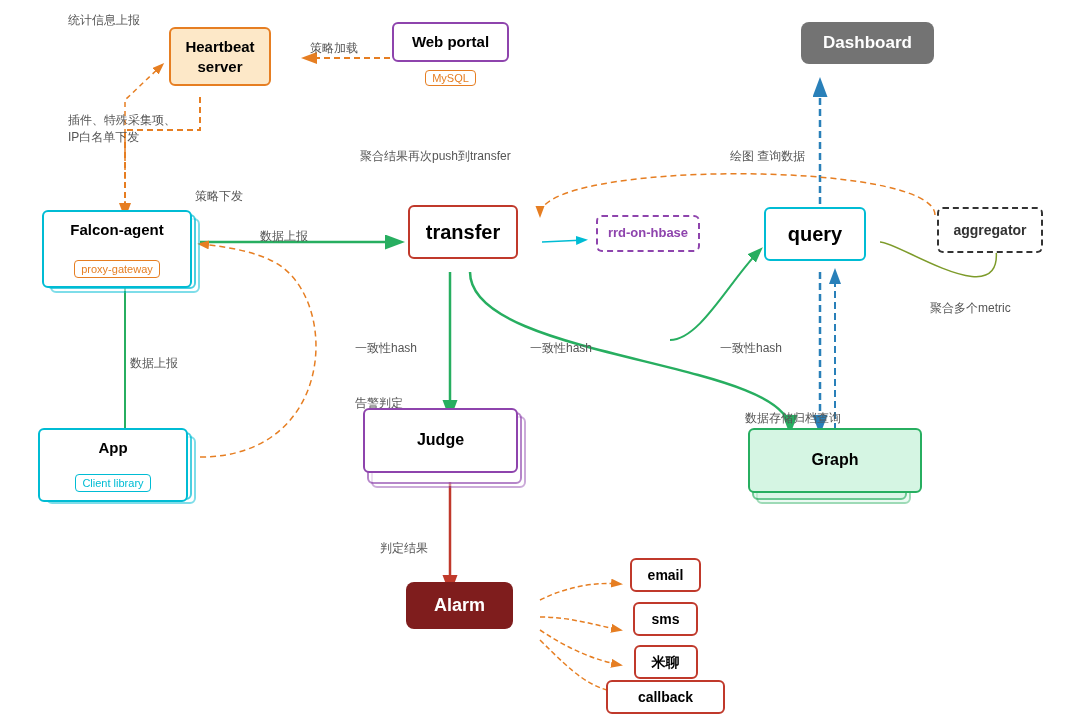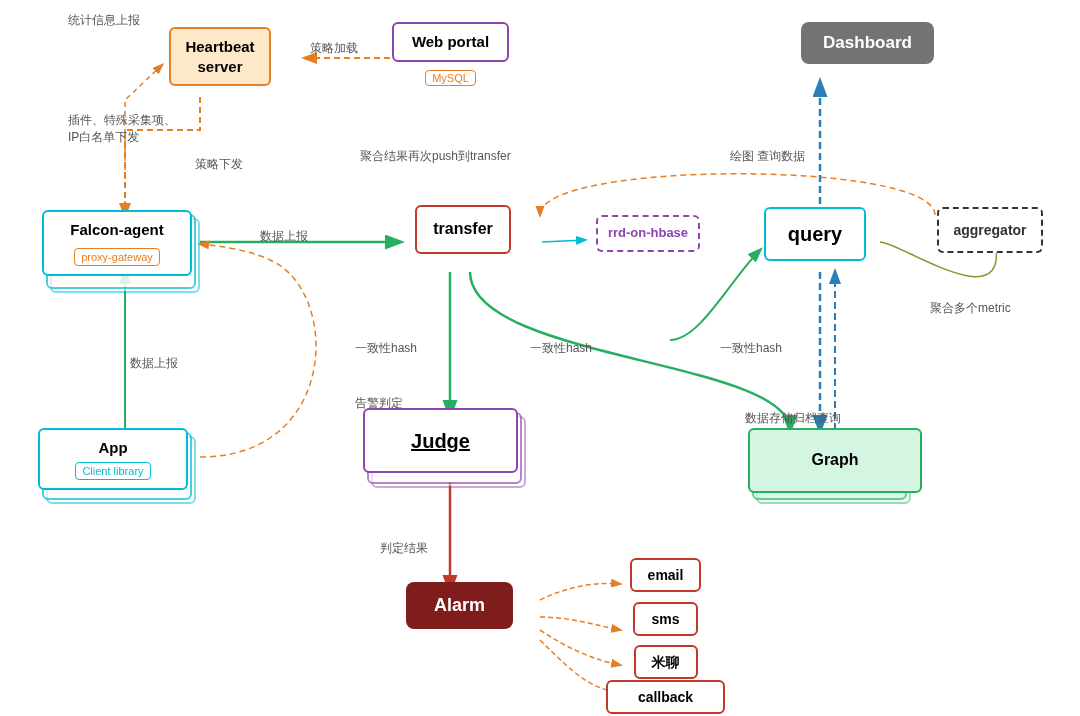--- a/index.html
+++ b/index.html
@@ -26,21 +26,21 @@
     }
     .box {
       border: 2px solid;
       border-radius: 6px;
       padding: 8px 14px;
       background: #fff;
       font-size: 15px;
       font-weight: bold;
       line-height: 1.3;
     }
-    .box-cyan { border-color: #00bcd4; color: #000; }
+    .box-cyan { border-color: #00bcd4; color: #000; gap: 12px; }
     .box-orange { border-color: #e67e22; background: #fde8c8; color: #000; }
     .box-purple { border-color: #8e44ad; color: #000; }
     .box-red { border-color: #c0392b; color: #000; }
     .box-green { border-color: #27ae60; background: #d5f5e3; color: #000; }
     .box-teal-fill { background: #7f1d1d; color: #fff; border: none; border-radius: 8px; }
     .box-dashed-purple { border: 2px dashed #8e44ad; color: #8e44ad; }
     .box-dashed-black { border: 2px dashed #333; color: #333; }
     .box-green-fill { background: #737373; color: #fff; border: none; border-radius: 8px; }
     .sub-label {
       font-size: 11px;
@@ -138,21 +138,21 @@
     <path d="M540,630 C570,650 595,660 620,665" stroke="#e67e22" stroke-width="1.5" stroke-dasharray="5,3" fill="none" marker-end="url(#arrow-orange)"></path>
 
     <path d="M540,640 C575,675 590,688 620,693" stroke="#e67e22" stroke-width="1.5" stroke-dasharray="5,3" fill="none" marker-end="url(#arrow-orange)"></path>
 
     <path d="M670,340 C700,340 730,280 760,250" stroke="#27ae60" stroke-width="2" fill="none" marker-end="url(#arrow-green)"></path>
   </svg>
 
   <div class="label-text" style="left:68px; top:12px;">统计信息上报</div>
   <div class="label-text" style="left:310px; top:40px;">策略加载</div>
   <div class="label-text" style="left:68px; top:112px; white-space:pre-wrap; line-height:1.4;">插件、特殊采集项、<br>IP白名单下发</div>
-  <div class="label-text" style="left:195px; top:156px;">策略下发</div>
+  <div class="label-text" style="left:195px; top:188px;">策略下发</div>
   <div class="label-text" style="left:260px; top:228px;">数据上报</div>
   <div class="label-text" style="left:130px; top:355px;">数据上报</div>
   <div class="label-text" style="left:360px; top:148px;">聚合结果再次push到transfer</div>
   <div class="label-text" style="left:355px; top:340px;">一致性hash</div>
   <div class="label-text" style="left:530px; top:340px;">一致性hash</div>
   <div class="label-text" style="left:720px; top:340px;">一致性hash</div>
   <div class="label-text" style="left:930px; top:300px;">聚合多个metric</div>
   <div class="label-text" style="left:380px; top:540px;">判定结果</div>
   <div class="label-text" style="left:355px; top:395px;">告警判定</div>
   <div class="label-text" style="left:730px; top:148px;">绘图 查询数据</div>
@@ -174,21 +174,21 @@
   <div style="position:absolute; left:42px; top:210px;">
     <div class="box box-cyan" style="position:absolute; left:8px; top:8px; width:150px; height:75px; z-index:1; opacity:0.5;"></div>
     <div class="box box-cyan" style="position:absolute; left:4px; top:4px; width:150px; height:75px; z-index:2; opacity:0.7;"></div>
     <div class="box box-cyan" style="position:relative; width:150px; min-height:55px; z-index:3; display:flex; flex-direction:column; align-items:center; justify-content:center; padding:8px;">
       <span style="font-weight:bold; font-size:15px;">Falcon-agent</span>
       <span class="sub-label sub-orange">proxy-gateway</span>
     </div>
   </div>
 
   <div class="node" style="left:388px; top:205px; width:150px;">
-    <div class="box box-red" style="font-size:16px; padding:12px 16px;">transfer</div>
+    <div class="box box-red" style="font-size:20px; padding:12px 16px;">transfer</div>
   </div>
 
   <div class="node" style="left:578px; top:215px; width:140px;">
     <div class="box box-dashed-purple" style="font-size:13px; padding:8px 10px;">rrd-on-hbase</div>
   </div>
 
   <div class="node" style="left:750px; top:207px; width:130px;">
     <div class="box box-cyan" style="font-size:20px; padding:12px 22px;">query</div>
   </div>
 
@@ -202,21 +202,21 @@
     <div class="box box-cyan" style="position:relative; width:150px; min-height:55px; z-index:3; display:flex; flex-direction:column; align-items:center; justify-content:center; padding:8px;">
       <span style="font-weight:bold; font-size:15px;">App</span>
       <span class="sub-label sub-cyan">Client library</span>
     </div>
   </div>
 
   <div style="position:absolute; left:363px; top:408px;">
     <div class="box box-purple" style="position:absolute; left:8px; top:8px; width:155px; height:72px; z-index:1; opacity:0.45;"></div>
     <div class="box box-purple" style="position:absolute; left:4px; top:4px; width:155px; height:72px; z-index:2; opacity:0.65;"></div>
     <div class="box box-purple" style="position:relative; width:155px; min-height:65px; z-index:3; display:flex; flex-direction:column; align-items:center; justify-content:center; padding:8px;">
-      <span style="font-weight:bold; font-size:20px;text-decoration:underline;">Judge</span>
+      <span style="font-weight:bold; font-size:16px;">Judge</span>
     </div>
   </div>
 
   <div style="position:absolute; left:748px; top:428px;">
     <div class="box box-green" style="position:absolute; left:8px; top:8px; width:155px; height:68px; z-index:1; opacity:0.45;"></div>
     <div class="box box-green" style="position:absolute; left:4px; top:4px; width:155px; height:68px; z-index:2; opacity:0.65;"></div>
     <div class="box box-green" style="position:relative; width:174px; min-height:65px; z-index:3; display:flex; flex-direction:column; align-items:center; justify-content:center; padding:8px;">
       <span style="font-weight:bold; font-size:16px;">Graph</span>
     </div>
   </div>

